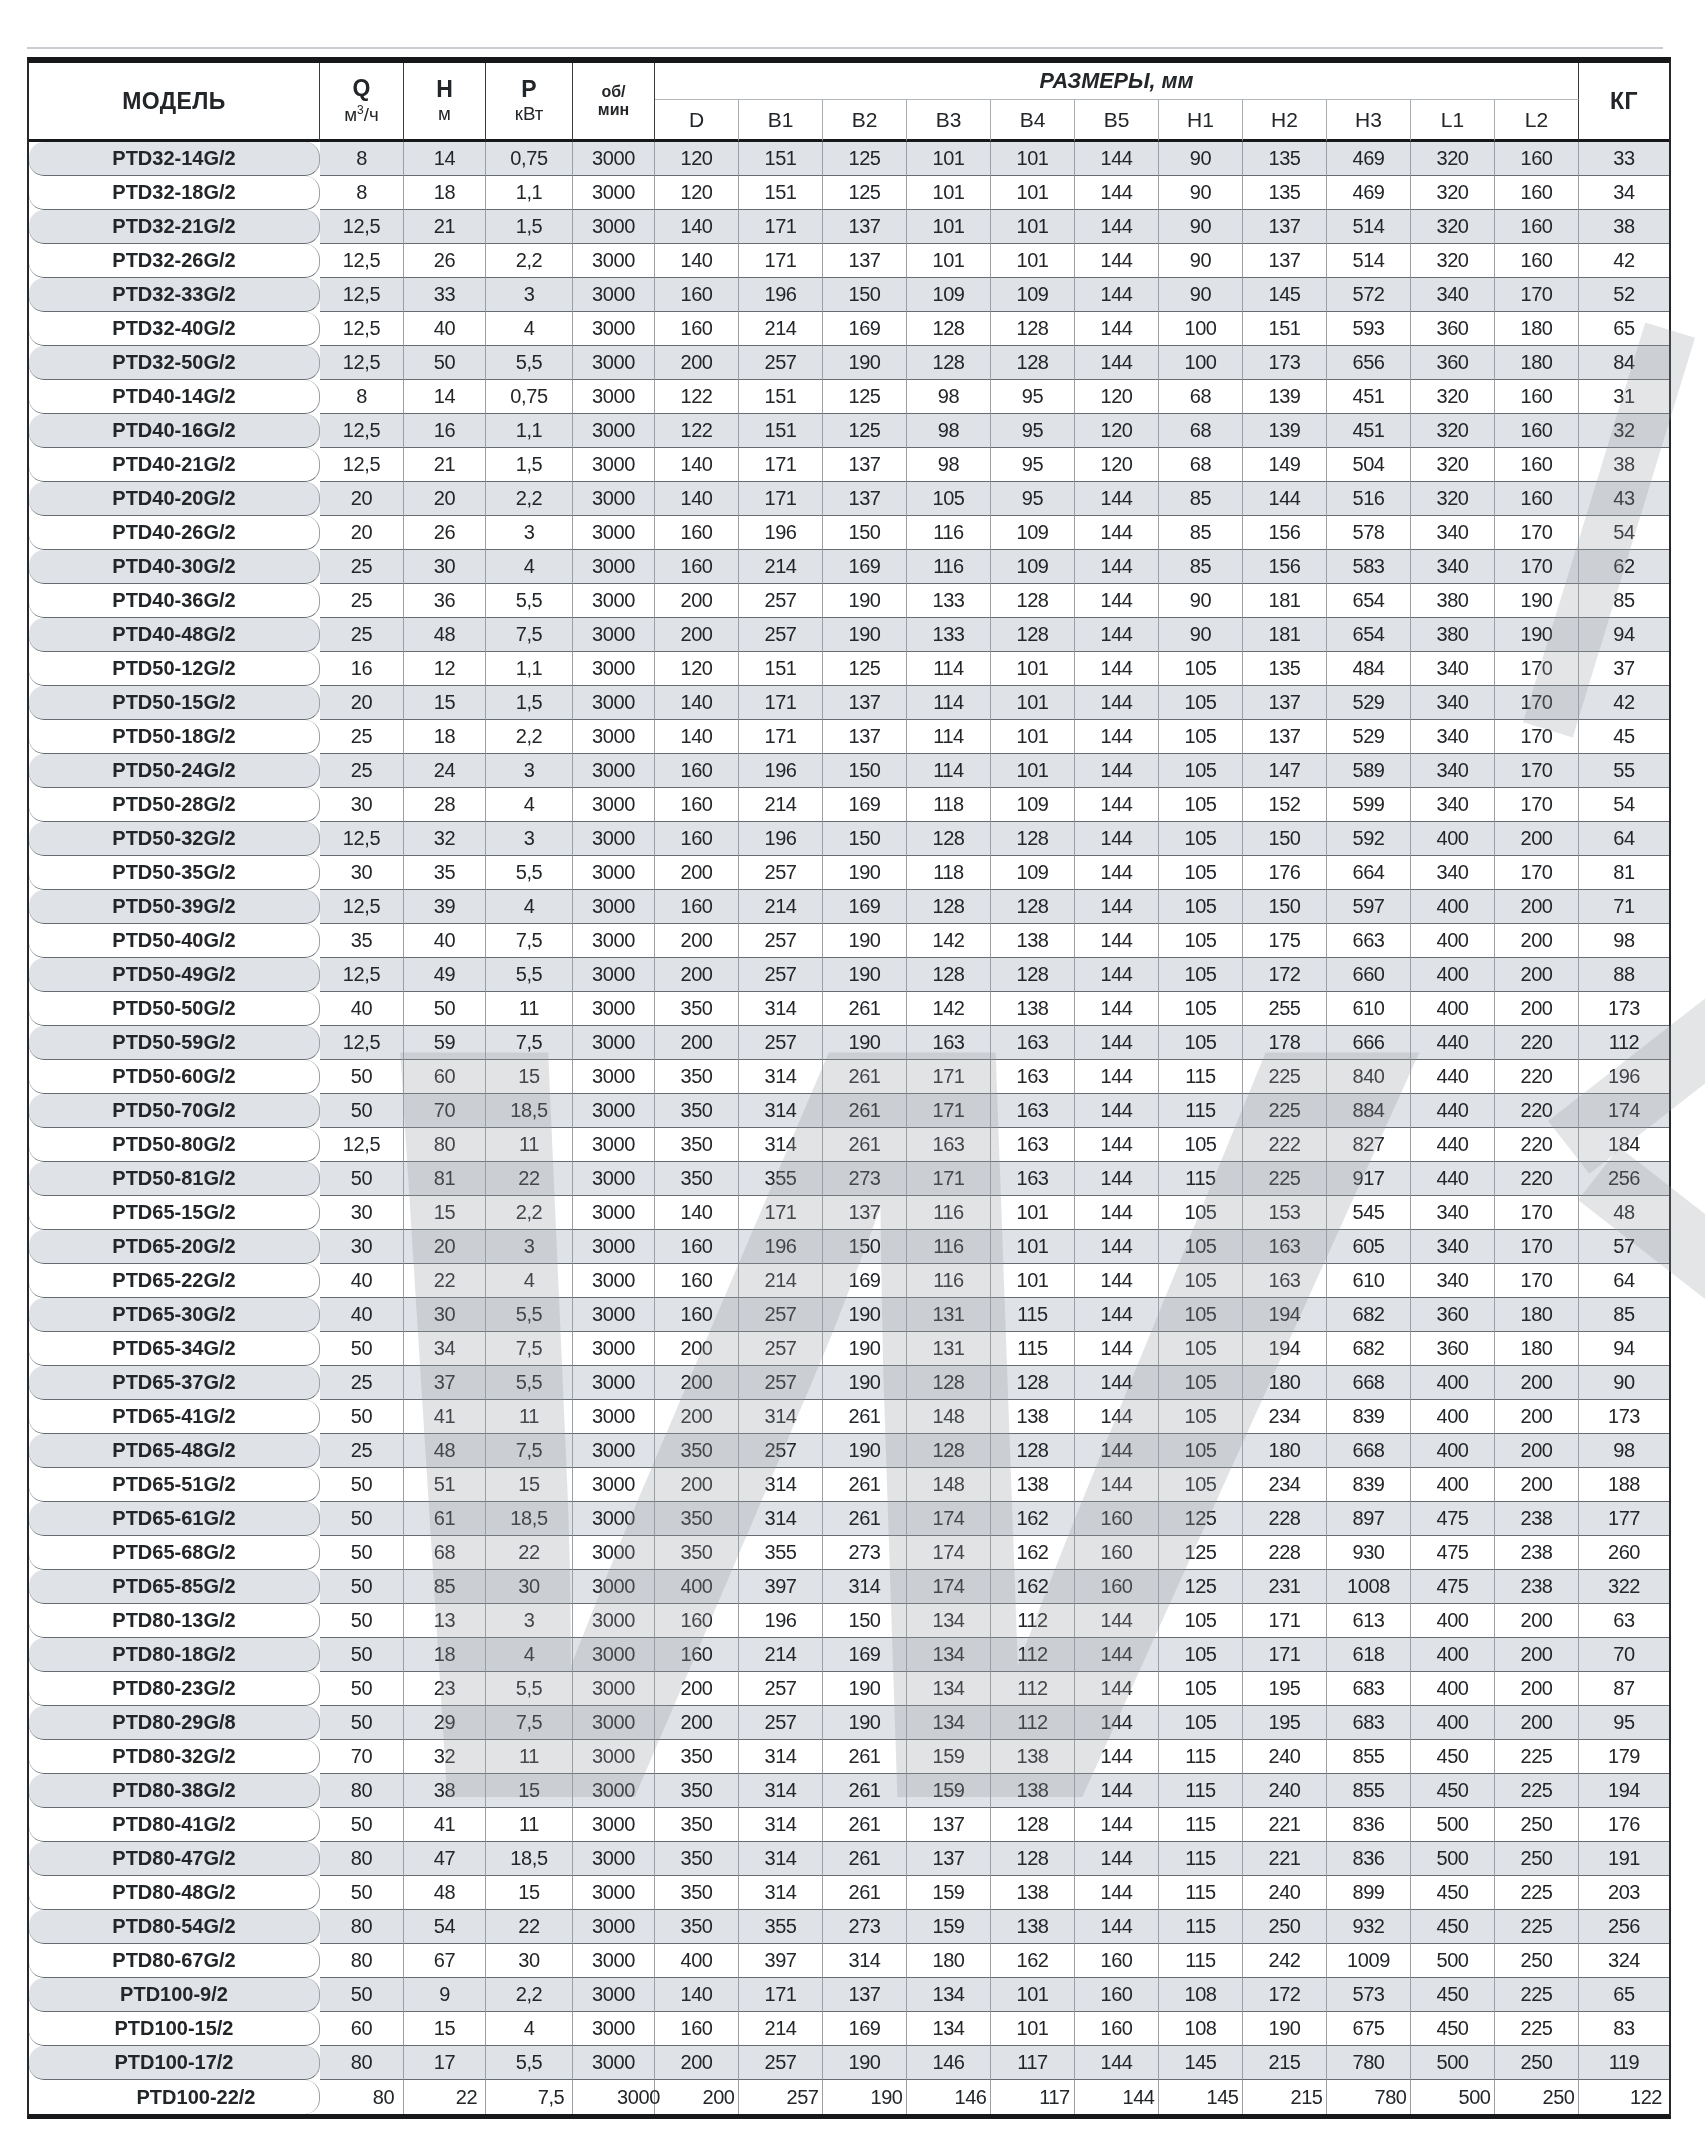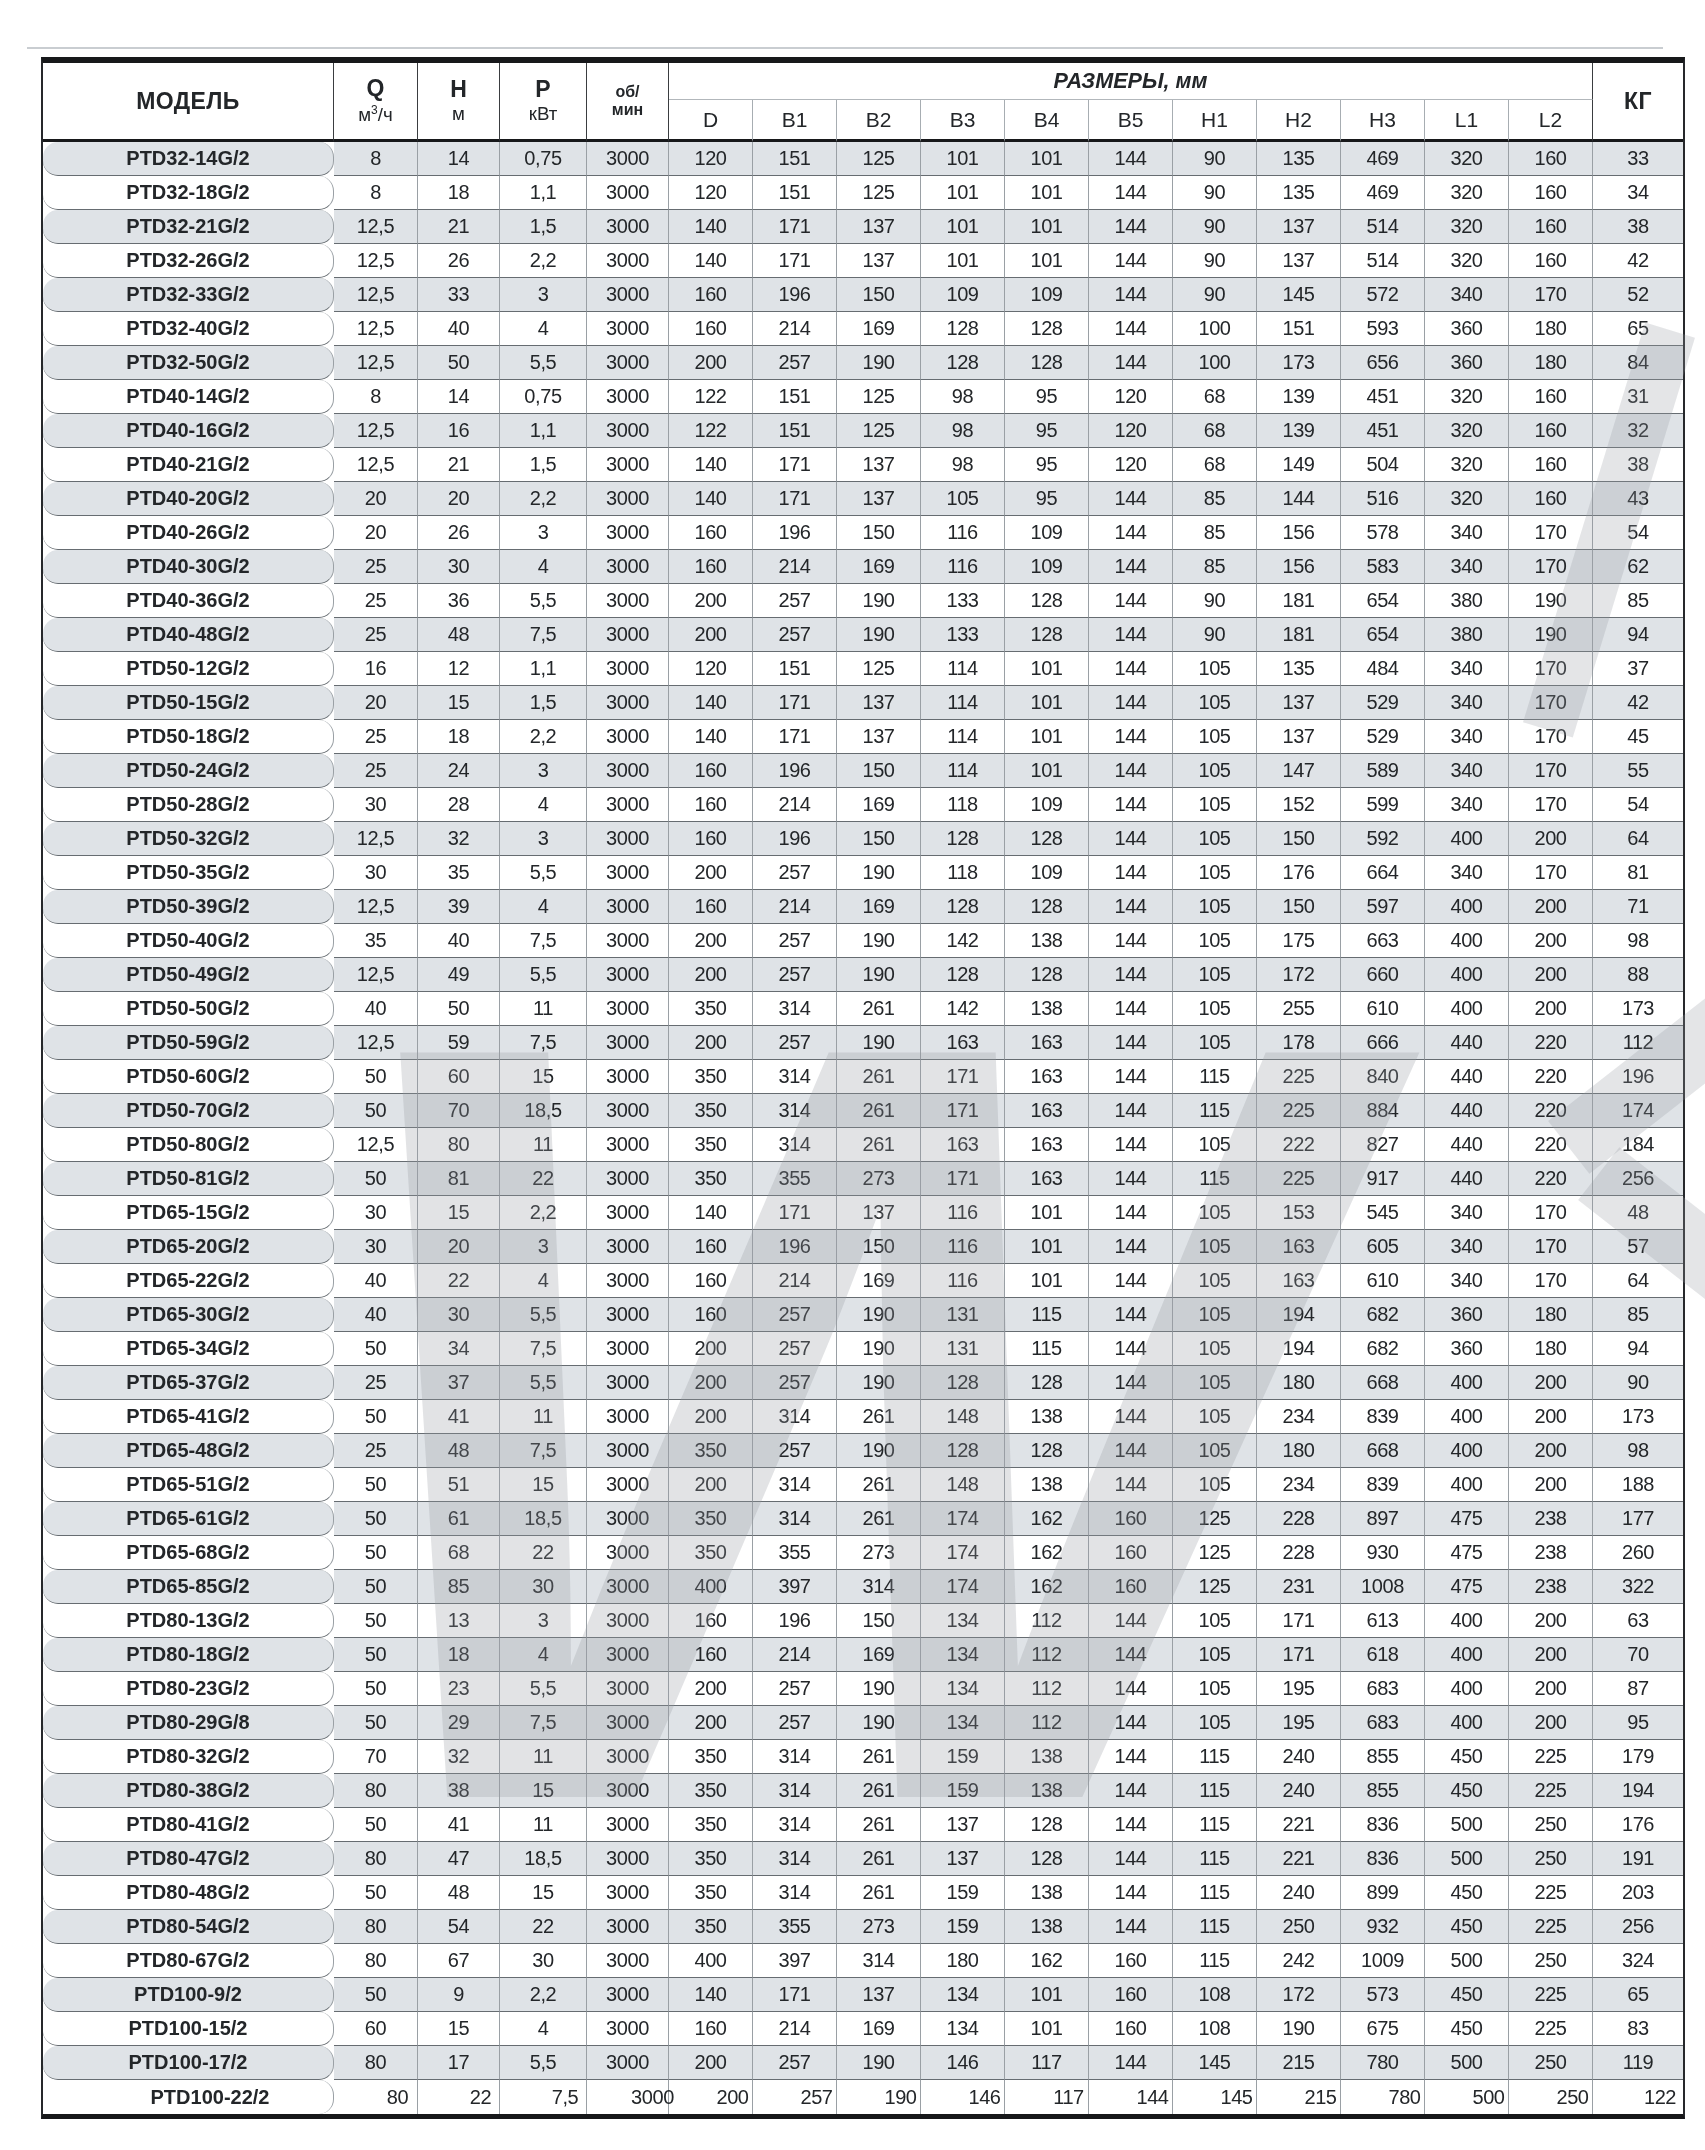--- a/index.html
+++ b/index.html
@@ -9,21 +9,21 @@
     position: relative;
     font-family: "Liberation Sans", "DejaVu Sans", sans-serif;
     color: #232629;
     overflow: hidden;
   }
   .top-rule {
     position: absolute; left: 27px; top: 47px;
     width: 1636px; height: 1.5px; background: #c9cdd1;
   }
   .table-wrap {
-    position: absolute; left: 41px; top: 57px; width: 1636px;
+    position: absolute; left: 27px; top: 57px; width: 1636px;
   }
   table.spec-table {
     table-layout: fixed;
     width: 1635px;
     border-collapse: separate; border-spacing: 0;
     border-left: 2.2px solid #26282b;
     border-right: 2.2px solid #26282b;
     border-top: 6px solid #17181a;
     border-bottom: 5.2px solid #17181a;
     background: #ffffff;

